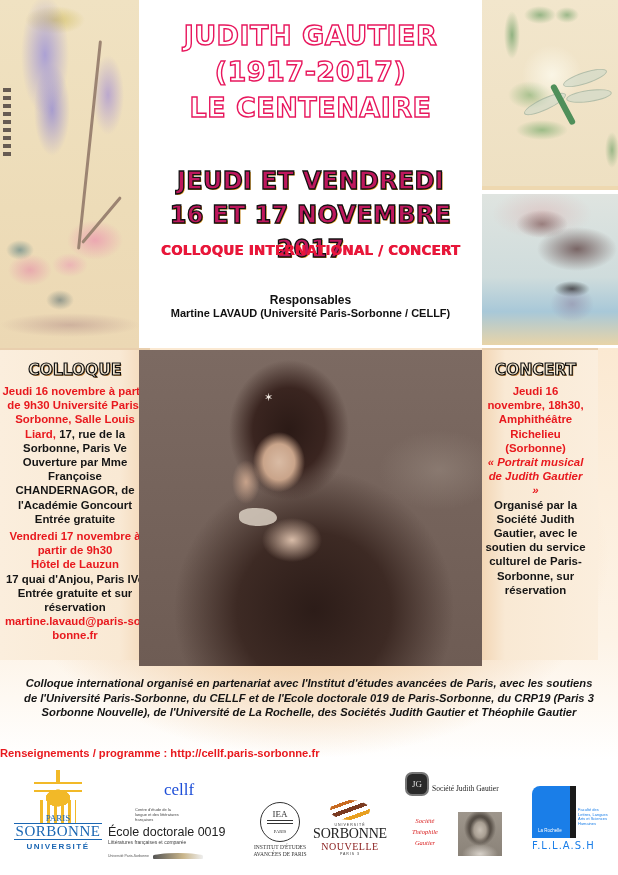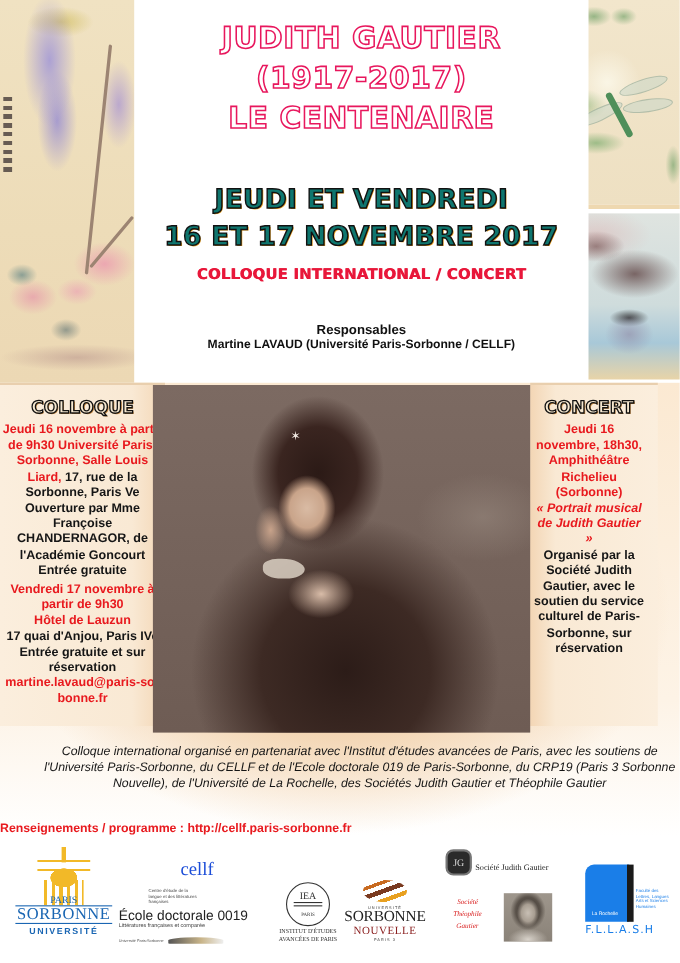--- a/index.html
+++ b/index.html
@@ -56,35 +56,35 @@
       radial-gradient(ellipse 40px 22px at 95px 55px, rgba(90,60,60,.75), rgba(90,60,60,0) 100%),
       radial-gradient(ellipse 26px 14px at 60px 30px, rgba(110,70,70,.6), rgba(110,70,70,0) 100%),
       radial-gradient(ellipse 50px 25px at 60px 20px, rgba(220,170,170,.45), rgba(220,170,170,0) 100%),
       radial-gradient(ellipse 22px 18px at 90px 110px, rgba(150,150,175,.75), rgba(150,150,175,0) 100%),
       radial-gradient(ellipse 18px 8px at 90px 95px, rgba(30,25,25,.75), rgba(30,25,25,0) 100%),
       linear-gradient(180deg, #dfe4e0 0%, #cfdcdc 55%, #a8c8d8 78%, #e8d4a8 100%);
   }
 
   
   #center {
-    position: absolute; left: 122px; top: 0; width: 413px; height: 348px;
+    position: absolute; left: 139px; top: 0; width: 343px; height: 348px;
     background: #ffffff; text-align: center;
   }
   .title-line {
     font-family: "DejaVu Sans", sans-serif; font-weight: bold;
     color: #ffffff; letter-spacing: 0.5px;
     -webkit-text-stroke: 1.4px #e8175d;
     text-shadow: 0 0 0 #e8175d;
     font-size: 27px; line-height: 36px;
   }
   #title-block { position: absolute; left: 0; right: 0; top: 18px; }
   #date-block { position: absolute; left: 0; right: 0; top: 164px; }
   .date-line {
     font-family: "DejaVu Sans", sans-serif; font-weight: bold;
-    color: #0f766e; -webkit-text-stroke: 1.3px #111111;
+    color: #be185d; -webkit-text-stroke: 1.3px #111111;
     text-shadow: 1px 1px 0 #e8a020;
     font-size: 24px; line-height: 34px; letter-spacing: 0.3px;
   }
   #subtitle {
     position: absolute; left: 0; right: 0; top: 242px;
     font-family: "DejaVu Sans", sans-serif; font-weight: bold;
     color: #e8173a; font-size: 13.5px; letter-spacing: 0.2px;
     text-shadow: 0.6px 0 0 #e8173a;
   }
   #responsables { position: absolute; left: 0; right: 0; top: 293px; color: #111; }
@@ -140,21 +140,21 @@
     position: absolute; left: 100px; top: 158px; width: 38px; height: 18px;
     background: #d9cfc2; border-radius: 40% 60% 50% 50%; opacity: .85;
   }
   #portrait .star {
     position: absolute; left: 125px; top: 42px; color: #f0e8e0; font-size: 11px; line-height: 11px;
   }
 
   
   #credits {
     position: absolute; left: 20px; top: 676px; width: 578px; text-align: center;
-    font-style: italic; font-weight: normal; font-size: 11.2px; line-height: 14.6px; color: #151515; margin-left: 18px;
+    font-style: italic; font-weight: bold; font-size: 11.2px; line-height: 14.6px; color: #151515;
   }
   #info-line {
     position: absolute; left: 0; top: 747px; width: 618px; text-align: left;
     font-weight: bold; font-size: 11.2px; color: #e8191e;
   }
 
   
   .logo { position: absolute; }
   #logo-paris-sorbonne { left: 12px; top: 770px; width: 92px; height: 92px; text-align: center; }
   #logo-paris-sorbonne .dome {

